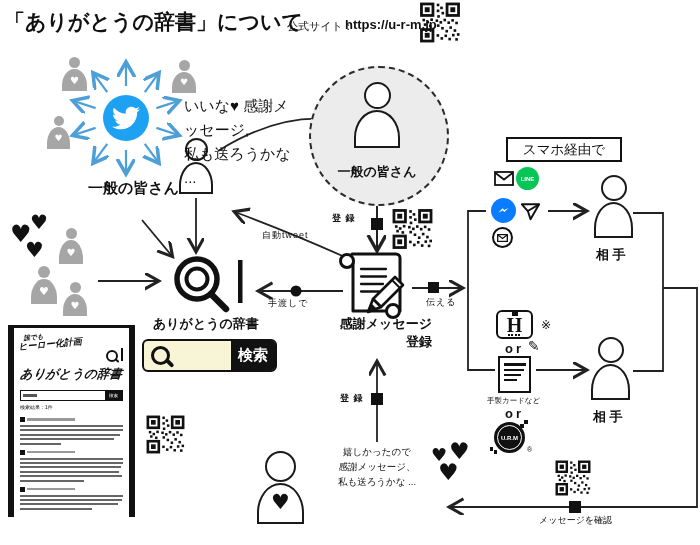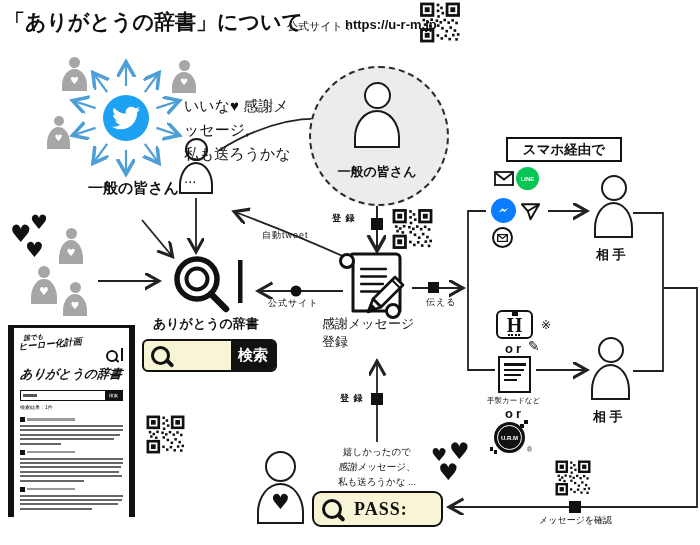--- a/index.html
+++ b/index.html
@@ -11,21 +11,21 @@
   
   .oper{position:absolute;z-index:2}
   .oper .oh{border:2.6px solid #1a1a1a;border-radius:50%;background:#fff;margin:0 auto;box-sizing:border-box}
   .oper .ob{border:2.6px solid #1a1a1a;border-radius:52% 52% 0 0/75% 75% 0 0;background:#fff;margin-top:1px;position:relative;box-sizing:border-box}
   
   .gfig{position:absolute;z-index:2}
   .gfig .gh{border-radius:50%;background:#a6a6a6;margin:0 auto}
   .gfig .gb{position:relative;background:#a6a6a6;border-radius:52% 52% 0 0/78% 78% 0 0;margin-top:1px}
   .wh{position:absolute;left:50%;top:48%;transform:translate(-50%,-50%);color:#fff;font-family:"DejaVu Sans",sans-serif}
   .bh{position:absolute;color:#111;z-index:2;font-family:"DejaVu Sans",sans-serif;line-height:1}
-  .boxlab{position:absolute;border:2.4px solid #111;background:#fff;text-align:center;font-weight:bold;z-index:3}
+  .boxlab{position:absolute;border:2.4px solid #111;background:#fff;text-align:center;font-weight:normal;z-index:3}
   .cream{background:#f8f4d6;border:2.6px solid #111;box-sizing:border-box;z-index:3}
   .mag{display:inline-block;position:relative;border:3.5px solid #111;border-radius:50%;box-sizing:content-box}
   .mag i{position:absolute;background:#111;transform:rotate(-45deg);border-radius:2px}
   .dash-circle{position:absolute;border:2.6px dashed #2a2a2a;border-radius:50%;background:#ececec;z-index:1}
   .flowlab{font-size:9px;letter-spacing:1px}
   .post .ln{background:#666;height:2px;margin-bottom:2.4px}
   .post .hd{display:flex;align-items:center;gap:2px;margin:5px 0 3px 0}
   .post .ic{width:5px;height:5px;background:#111;display:inline-block}
   .post .hb{height:2.5px;background:#999;width:48px;display:inline-block}
 </style>
@@ -194,26 +194,26 @@
 
   <div class="dash-circle" style="left:309px;top:66px;width:136px;height:136px"></div>
   <div class="oper" style="left:354px;top:82px">
     <div class="oh" style="width:27px;height:27px"></div>
       <div class="ob" style="width:46px;height:38px"></div>
   </div>
   <div class="txt" style="left:336px;top:163px;width:82px;text-align:center;font-size:13px;font-weight:bold">一般の皆さん</div>
 
   <div class="txt flowlab" style="left:332px;top:212px;font-weight:bold">登 録</div>
   <div class="txt flowlab" style="left:262px;top:229px">自動tweet</div>
-  <div class="txt flowlab" style="left:268px;top:297px">公式サイト</div>
+  <div class="txt flowlab" style="left:268px;top:297px">手渡しで</div>
   <div class="txt flowlab" style="left:426px;top:296px">伝える</div>
   <div class="txt flowlab" style="left:340px;top:392px;font-weight:bold">登 録</div>
   <div class="txt" style="left:539px;top:514px;font-size:9px">メッセージを確認</div>
 
-  <div class="txt" style="left:322px;top:315px;width:110px;text-align:left;font-size:13px;font-weight:normal;white-space:normal">
+  <div class="txt" style="left:322px;top:315px;width:110px;text-align:right;font-size:13px;font-weight:bold;white-space:normal">
     <span>感謝メッセージ</span><br>
     <span>登録</span>
   </div>
 
   <div class="txt" style="left:153px;top:315px;font-size:13px;font-weight:bold">ありがとうの辞書</div>
   <div class="abs cream" style="left:142px;top:339px;width:135px;height:33px;border-radius:6px;display:flex;align-items:center">
     <span class="mag" style="width:13px;height:13px;margin-left:7px">
         <i style="width:3.5px;height:9px;right:-4px;bottom:-6px"></i>
       </span>
     <span style="margin-left:auto;background:#111;color:#fff;font-weight:bold;font-size:15px;height:100%;width:44px;display:flex;align-items:center;justify-content:center;border-radius:0 3px 3px 0">検索</span>
@@ -359,23 +359,17 @@
     <div class="oh" style="width:31px;height:31px"></div>
     <div class="ob" style="width:47px;height:41px">
         <span class="bh" style="left:50%;top:45%;transform:translate(-50%,-50%);font-size:21px">♥</span>
       </div>
   </div>
   <div class="txt" style="left:325px;top:444px;width:104px;text-align:center;font-size:9.5px;line-height:1.6;white-space:normal">
     <span>嬉しかったので</span><br>
     <span>感謝メッセージ、</span><br>
     <span>私も送ろうかな ...</span>
   </div>
-  <div class="abs cream" style="left:312px;top:491px;width:131px;height:36px;border-radius:9px;display:flex;align-items:center">
-    <span class="mag" style="width:14px;height:14px;margin-left:8px">
-        <i style="width:4px;height:9px;right:-4px;bottom:-6px"></i>
-      </span>
-    <span style="margin-left:12px;font-family:'Liberation Serif',serif;font-weight:bold;font-size:18px;letter-spacing:1px">PASS:</span>
-  </div>
   <span class="bh" style="left:431px;top:446px;font-size:18px">♥</span>
   <span class="bh" style="left:449px;top:440px;font-size:23px">♥</span>
   <span class="bh" style="left:438px;top:461px;font-size:23px">♥</span>
 
 </div>
 
 </body></html>

